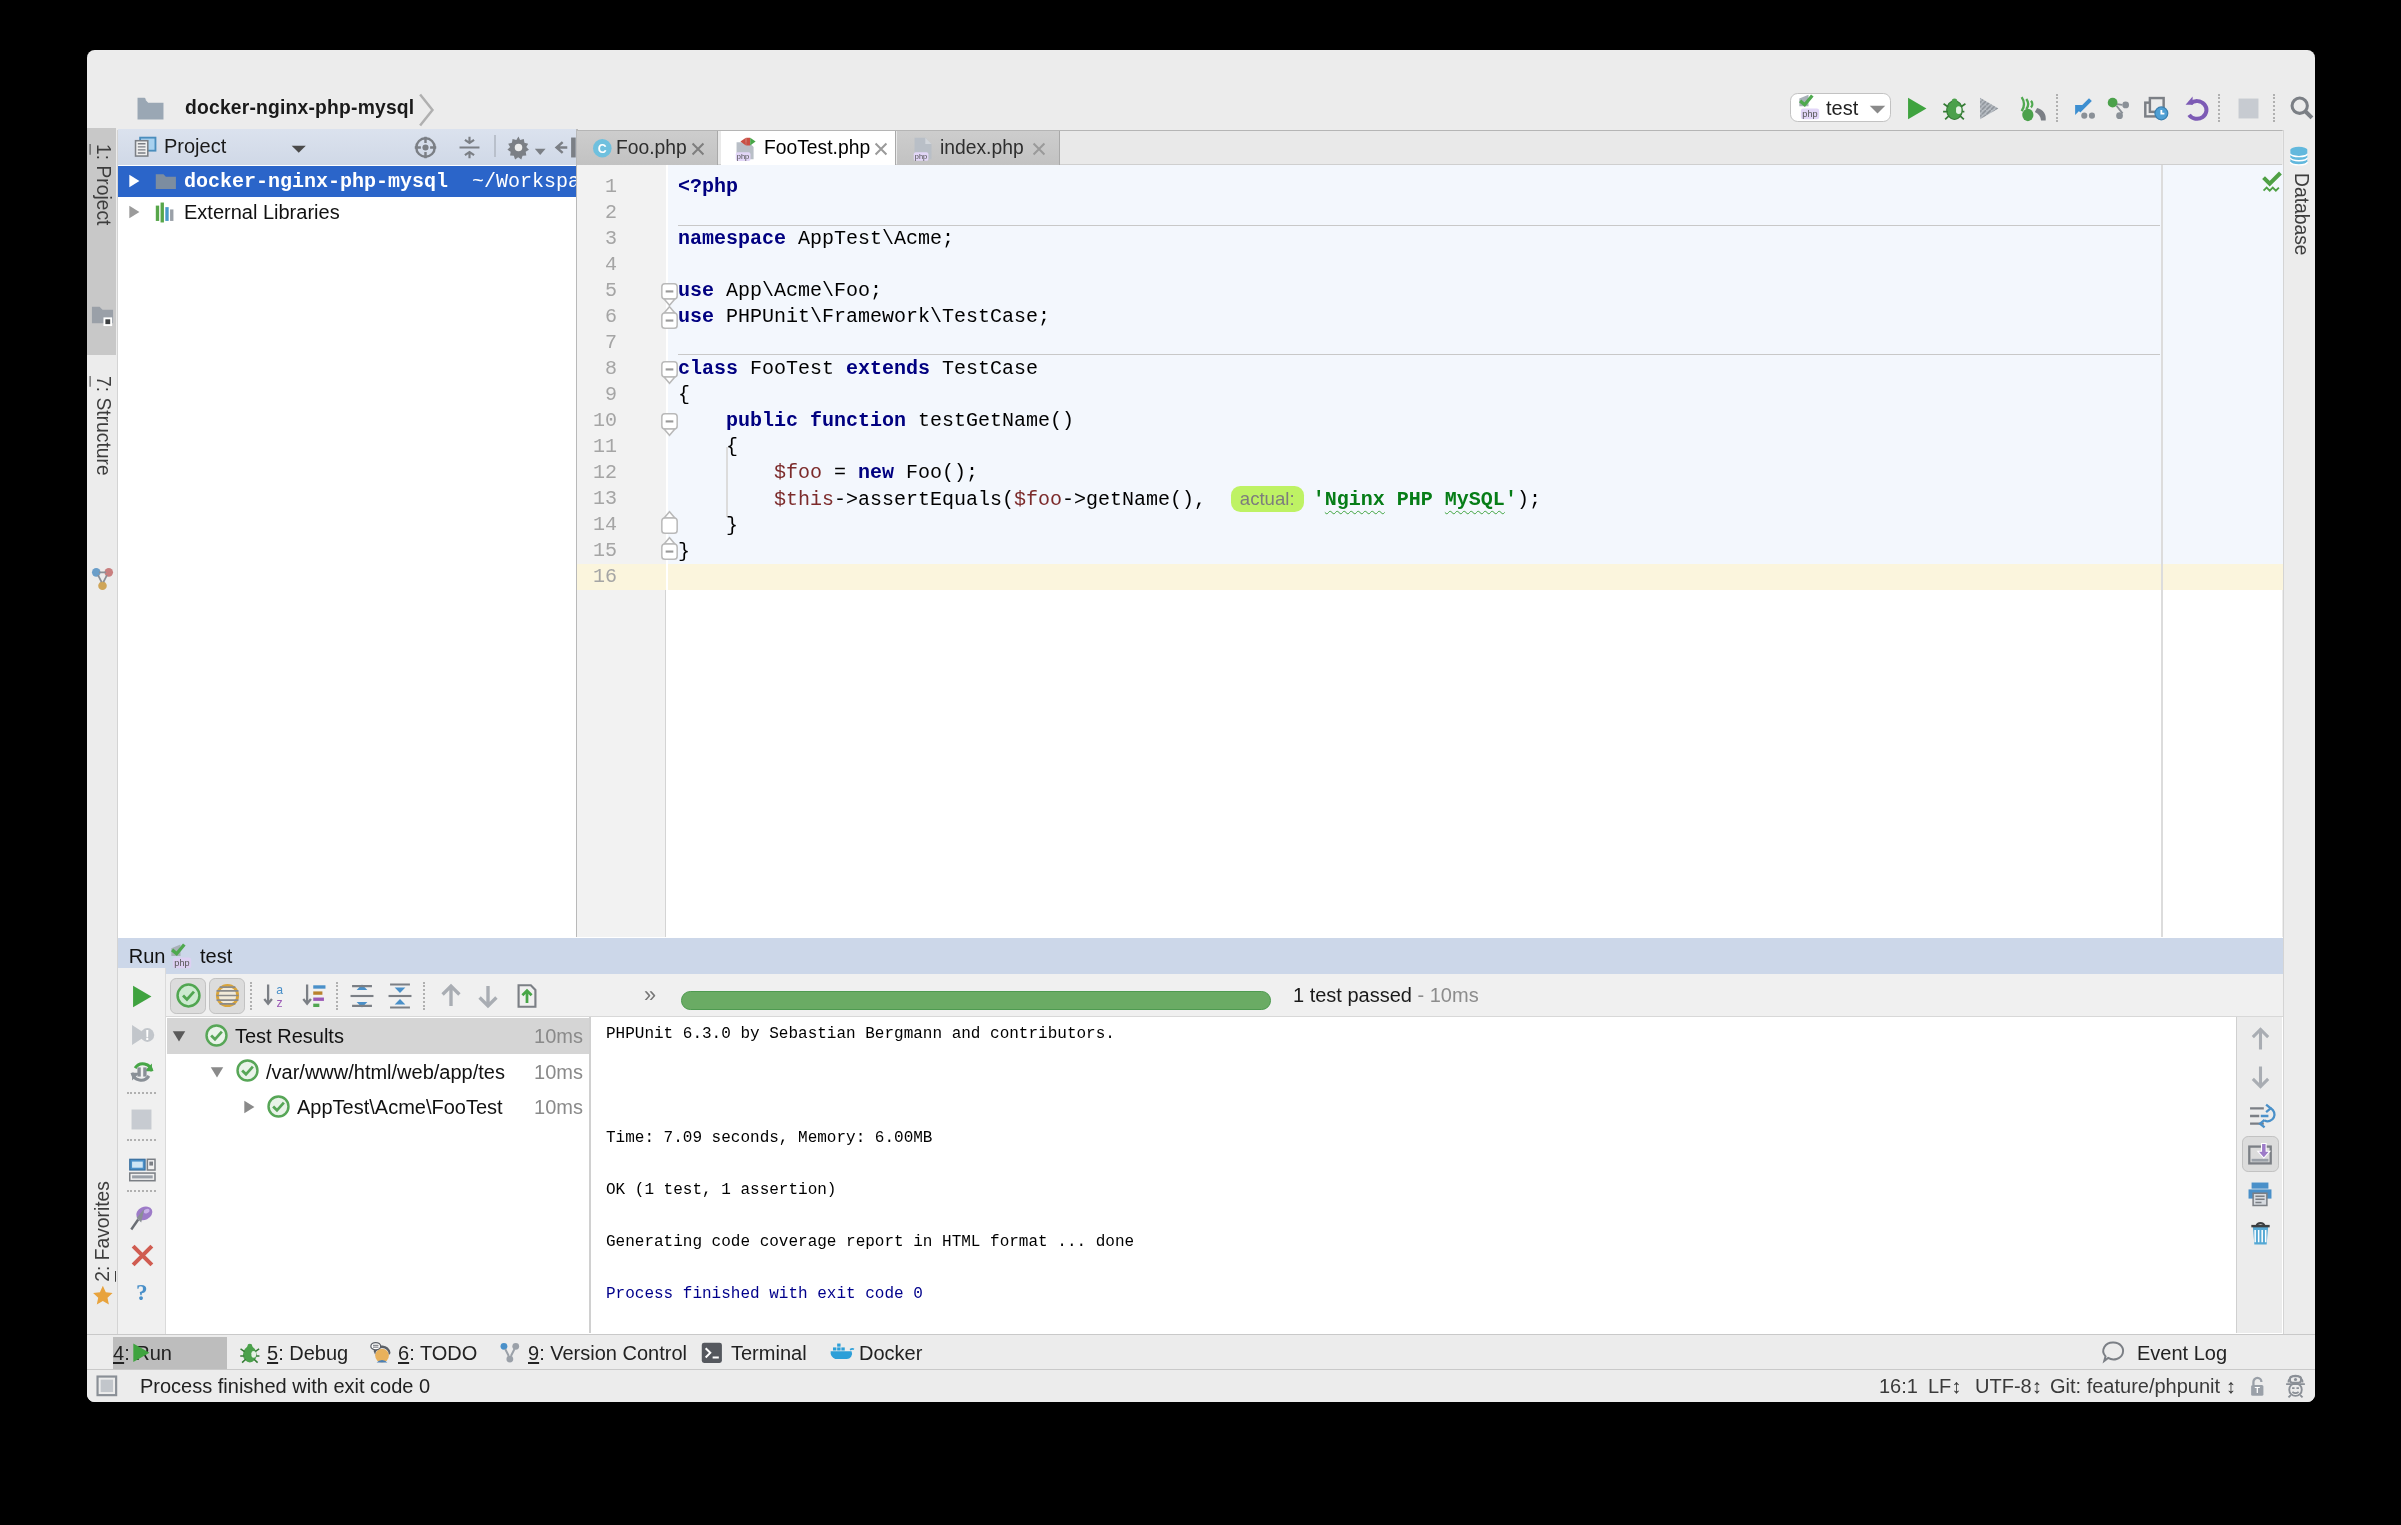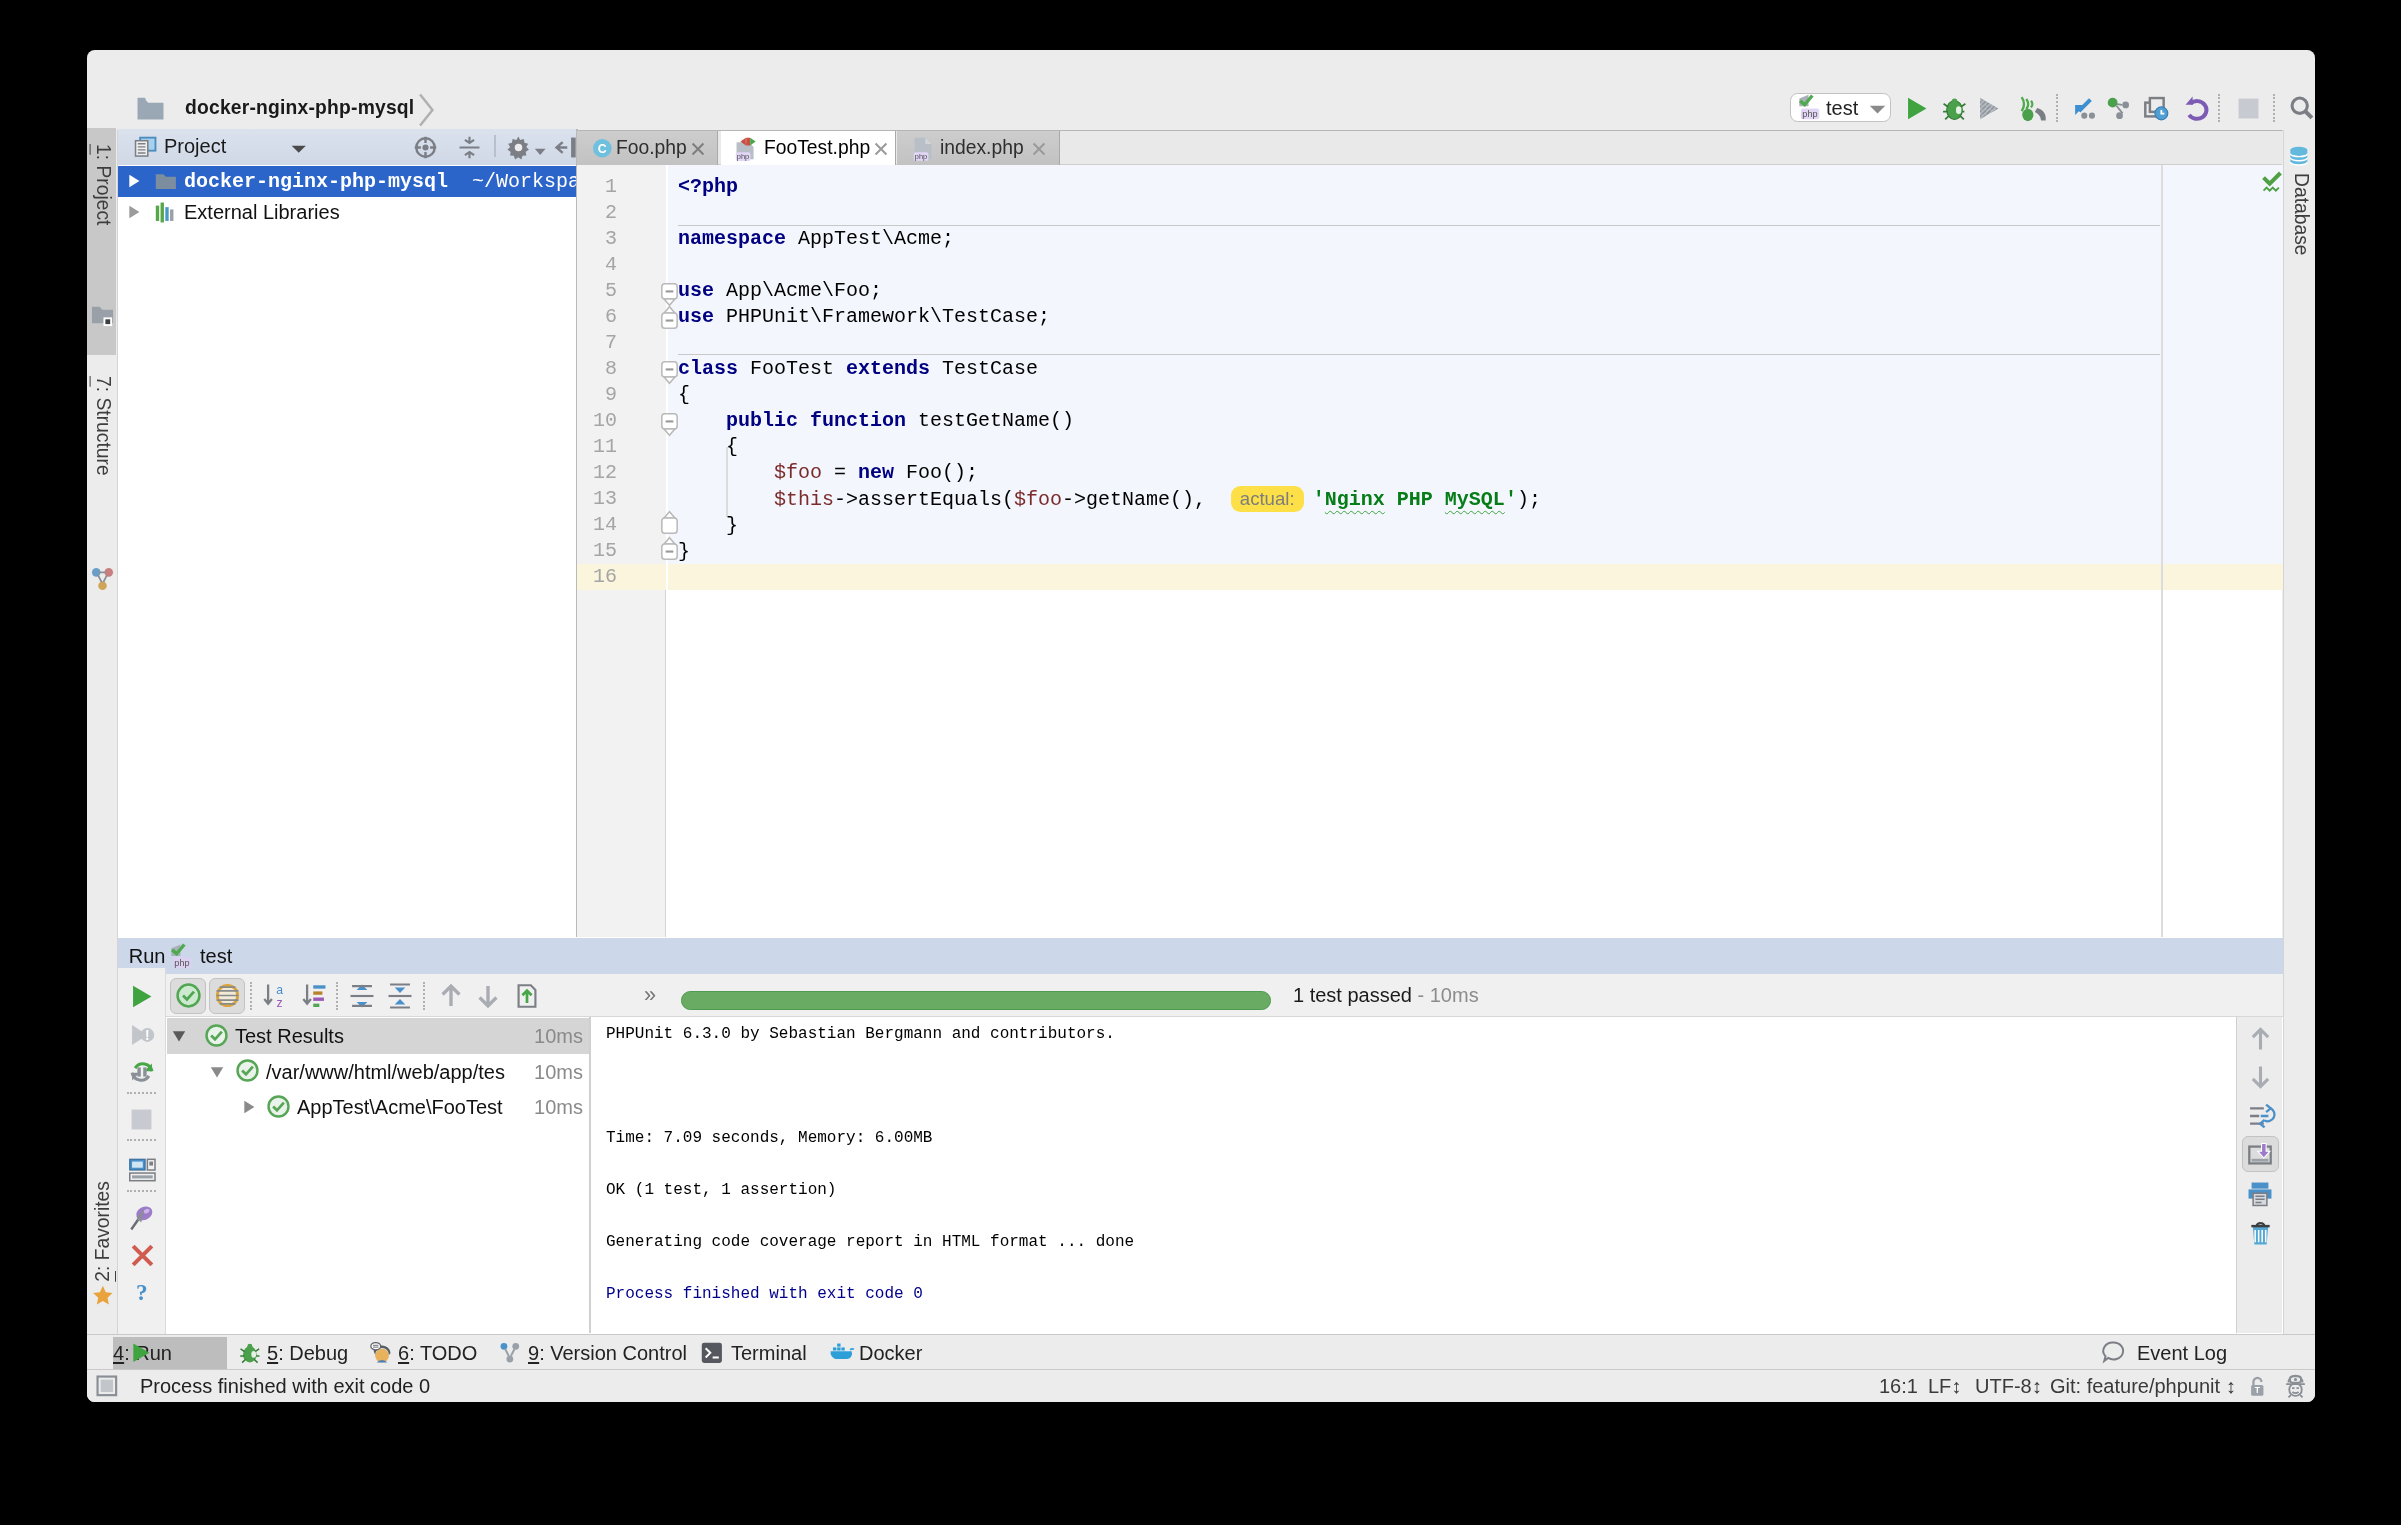--- a/index.html
+++ b/index.html
@@ -44,21 +44,21 @@
 
 #editor { left:490px; top:115px; width:1705px; height:773px; background:#fff; }
 #gutter { left:0; top:0; width:89px; height:773px; background:#f2f2f2; border-right:1.5px solid #d4d4d4; }
 #codebg { left:91px; top:0; width:1615px; height:399px; background:#f3f7fd; }
 #gutterblue { left:0; top:0; width:89px; height:399px; background:#f2f2f2; }
 #yellowline { left:91px; top:399px; width:1615px; height:26px; background:#fbf5dd; }
 #gutteryellow { left:0; top:399px; width:89px; height:26px; background:#fbf5dd; }
 #marginguide { left:1584px; top:0; width:1.5px; height:773px; background:#dcdcdc; }
 #code { left:101px; top:9.3px; font-family:"Liberation Mono",monospace; font-size:20px; line-height:26px; white-space:pre; color:#000; }
 #gutternums { left:0px; top:9.3px; width:40px; font-family:"Liberation Mono",monospace; font-size:20px; line-height:26px; text-align:right; color:#a5a5a5; white-space:pre; }
-.hint { display:inline-block; background:#fde047; color:#7d7d7d; border-radius:9.3px; font-size:18.6px; padding:0 9.3px; margin-left:12.4px; margin-right:-3.1px; font-weight:400; font-family:"Liberation Sans",sans-serif; }
+.hint { display:inline-block; background:#bef264; color:#7d7d7d; border-radius:9.3px; font-size:18.6px; padding:0 9.3px; margin-left:12.4px; margin-right:-3.1px; font-weight:400; font-family:"Liberation Sans",sans-serif; }
 .squig { text-decoration:underline wavy #3fa33f 0.8px; text-underline-offset:4.6px; }
 .kw { color:#000080; font-weight:700; }
 .var { color:#7c2b2b; }
 .str { color:#067d17; font-weight:700; }
 .sep { left:101px; width:1482px; height:0.8px; background:#c8c8c8; }
 
 #runpanel { left:31px; top:887px; width:2165px; height:397px; background:#fff; }
 #runhdr { left:0; top:0.8px; width:2165px; height:36px; background:#ccd7e9; line-height:36px; }
 #runtoolbar { left:0; top:37px; width:2165px; height:43px; background:#f0f0f0; border-bottom:1.5px solid #d8d8d8; }
 #runleftcol { left:0; top:31px; width:48px; height:366px; background:#f0f0f0; border-right:1.5px solid #dadada; }

